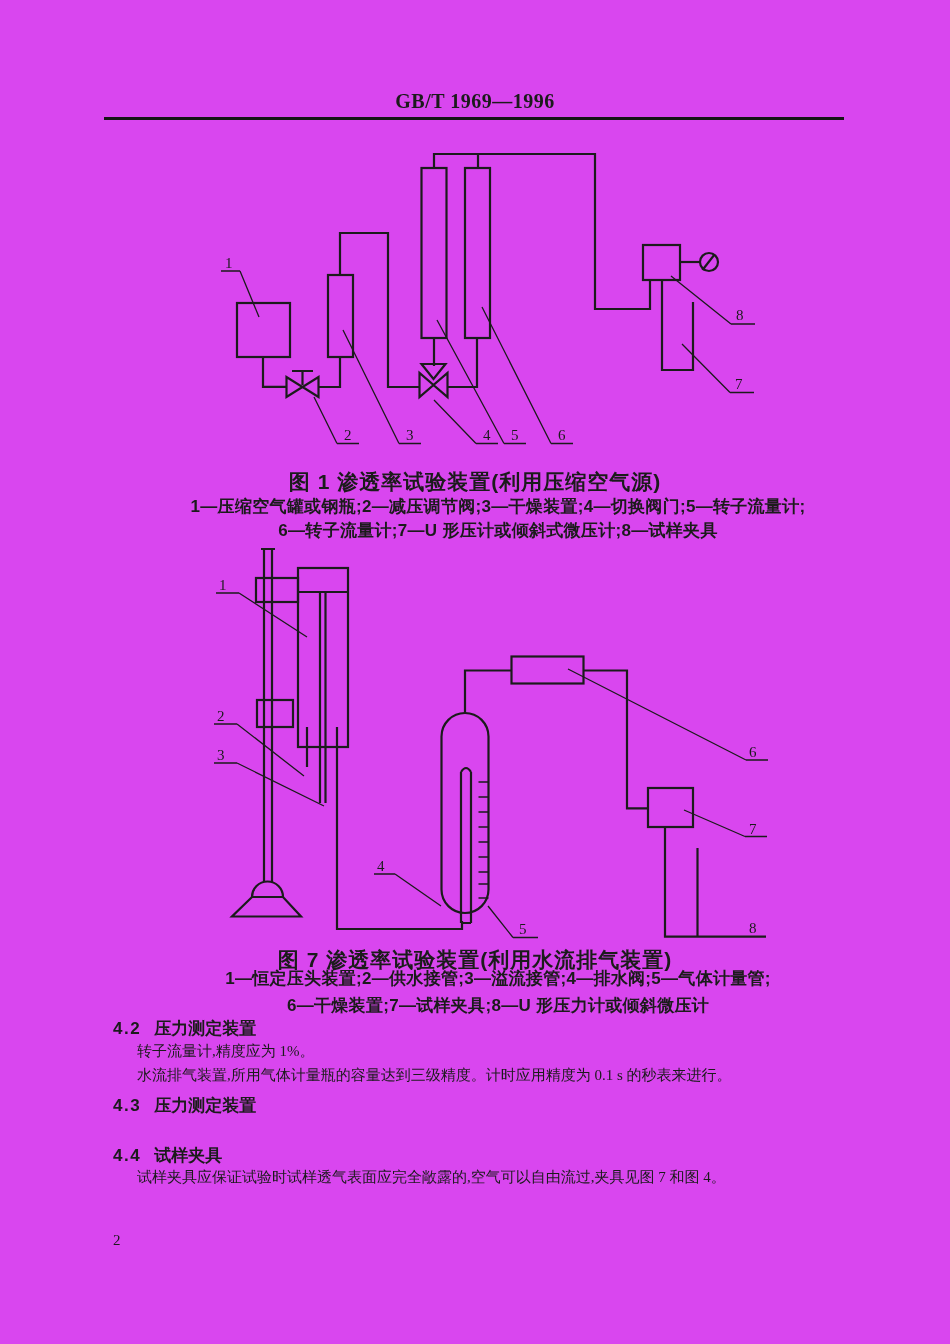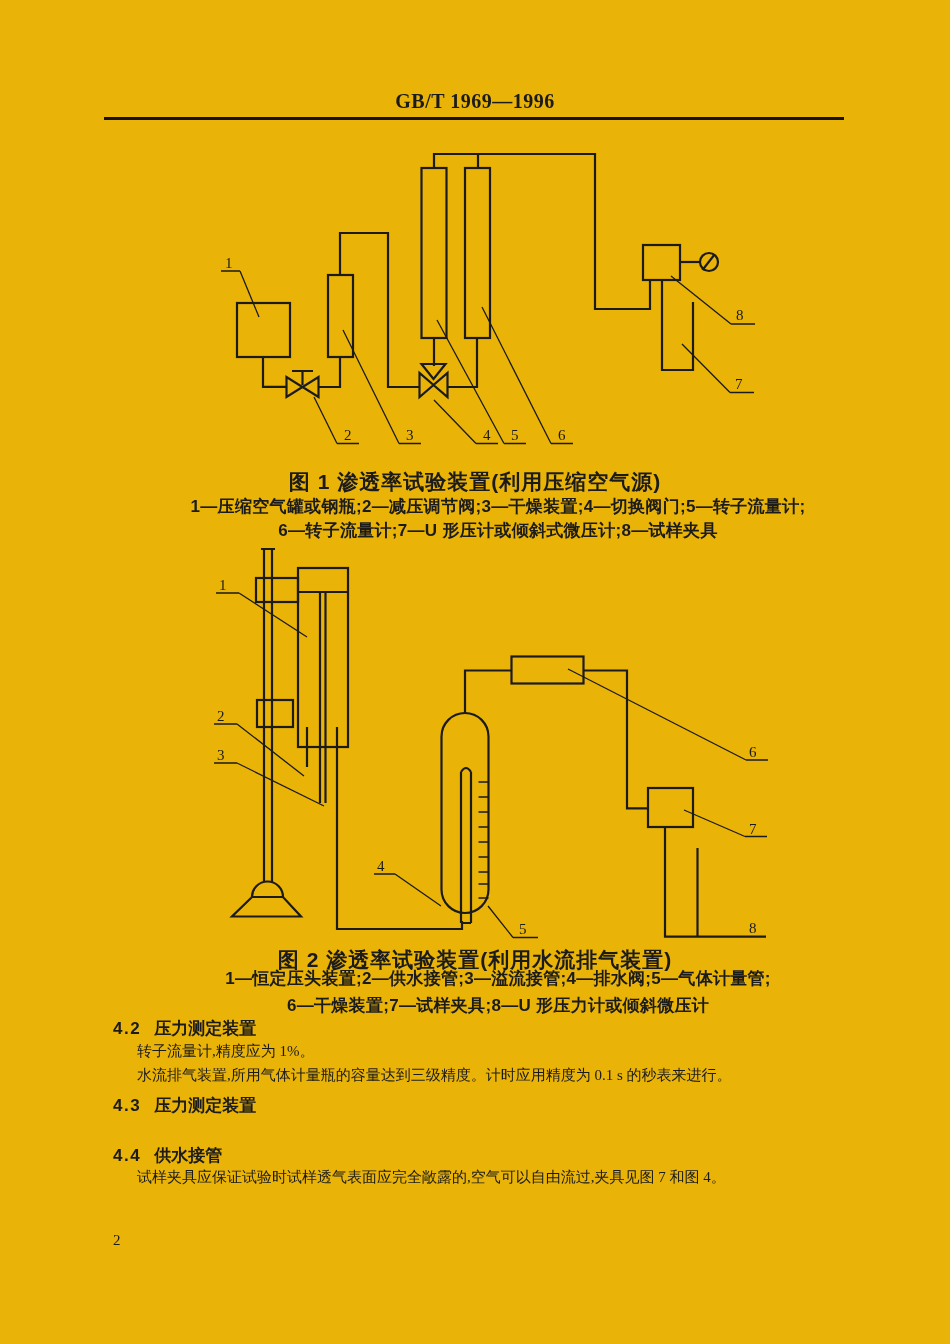--- a/index.html
+++ b/index.html
@@ -1,18 +1,18 @@
 <!DOCTYPE html>
 <html><head>
 <meta charset="utf-8">
 <style>
   html,body { margin:0; padding:0; background:#9a9a9a; }
   .page {
     position:relative; width:950px; height:1344px; margin:0 auto;
-    background:#eab308; overflow:hidden; color:#1b1b1b;
+    background:#d946ef; overflow:hidden; color:#1b1b1b;
     font-family:"Liberation Serif", serif;
   }
   .abs { position:absolute; }
   .ctr { left:0; width:950px; text-align:center; white-space:nowrap; }
   .header-text { top:90px; font-size:20px; font-weight:bold; letter-spacing:.5px; }
   .rule { top:117px; left:104px; width:740px; height:2.5px; background:#151515; }
   .fig-caption { font-family:"Liberation Sans", sans-serif; font-weight:bold; font-size:21px; letter-spacing:1px; }
   .legend { font-family:"Liberation Sans", sans-serif; font-weight:bold; font-size:17px; letter-spacing:.3px;margin-left:23px; }
   .cap1 { top:468px; } .leg1a { top:495px; } .leg1b { top:519px; }
   .cap2 { top:946px; } .leg2a { top:967px; } .leg2b { top:994px; }
@@ -138,34 +138,34 @@
       <text x="217" y="721">2</text>
       <text x="217" y="760">3</text>
       <text x="377" y="871">4</text>
       <text x="519" y="934">5</text>
       <text x="749" y="757">6</text>
       <text x="749" y="834">7</text>
       <text x="749" y="933">8</text>
     </g>
   </svg>
 
-  <div class="abs ctr fig-caption cap2">图 2  渗透率试验装置(利用水流排气装置)</div>
+  <div class="abs ctr fig-caption cap2">图 7  渗透率试验装置(利用水流排气装置)</div>
   <div class="abs ctr legend leg2a">1—恒定压头装置;2—供水接管;3—溢流接管;4—排水阀;5—气体计量管;</div>
   <div class="abs ctr legend leg2b">6—干燥装置;7—试样夹具;8—U 形压力计或倾斜微压计</div>
 
   <div class="abs sec-head h42">
     <span class="sec-num">4.2</span><span class="sec-title">压力测定装置</span>
   </div>
   <div class="abs para p42a">转子流量计,精度应为 1%。</div>
   <div class="abs para p42b">水流排气装置,所用气体计量瓶的容量达到三级精度。计时应用精度为 0.1 s 的秒表来进行。</div>
 
   <div class="abs sec-head h43">
     <span class="sec-num">4.3</span><span class="sec-title">压力测定装置</span>
   </div>
 
   <div class="abs sec-head h44">
-    <span class="sec-num">4.4</span><span class="sec-title">供水接管</span>
+    <span class="sec-num">4.4</span><span class="sec-title">试样夹具</span>
   </div>
   <div class="abs para p44a">试样夹具应保证试验时试样透气表面应完全敞露的,空气可以自由流过,夹具见图 7 和图 4。</div>
 
   <div class="abs page-num">2</div>
 
 </div>
 
 </body></html>

